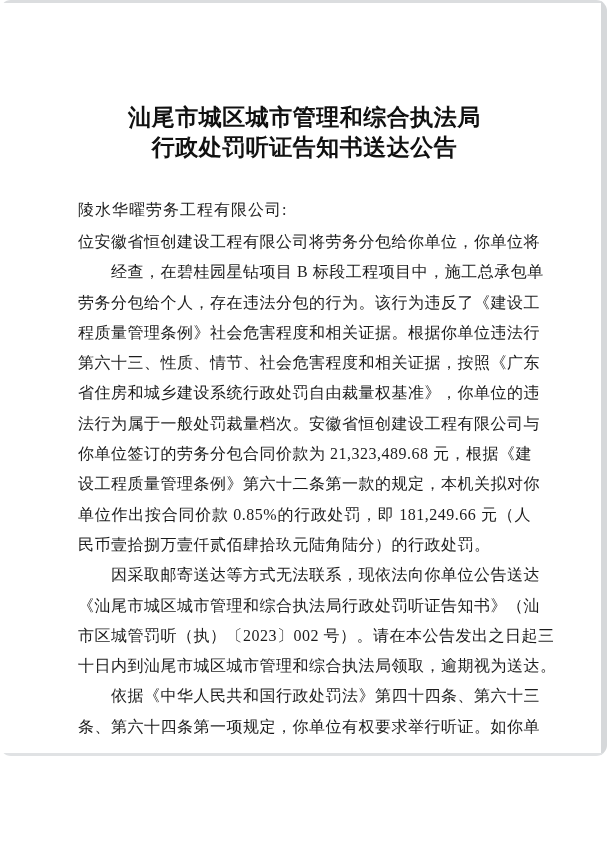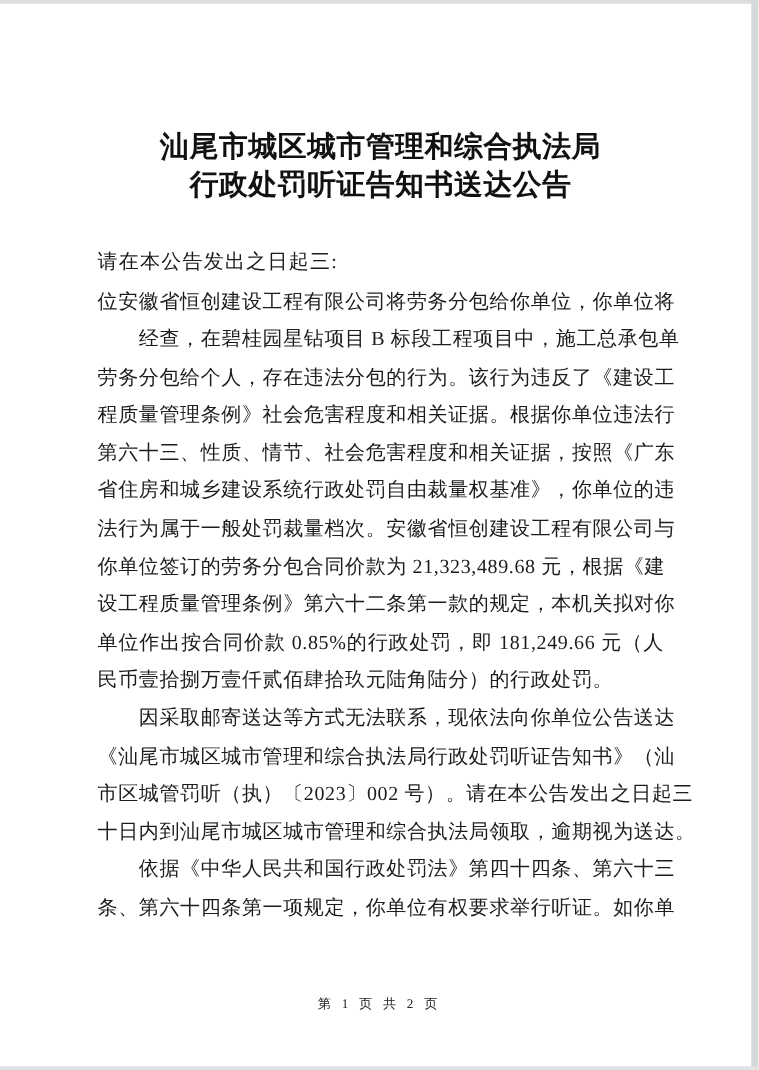--- a/index.html
+++ b/index.html
@@ -3,25 +3,26 @@
 <meta charset="utf-8">
 <style>
   html, body {
     margin: 0;
     padding: 0;
     background: #ffffff;
   }
   .page {
     position: relative;
     width: 607px;
-    height: 856px;
+    height: 756px;
     background: #ffffff;
     overflow: hidden;
     font-family: "Liberation Serif", "DejaVu Serif", serif;
     color: #1c1c1c;
+    border-radius: 11px;
   }
   
   .edge-top {
     position: absolute; top: 0; left: 0; right: 0; height: 3px;
     background: #dbdddf;
   }
   .edge-right {
     position: absolute; top: 0; right: 0; bottom: 0; width: 6px;
     background: #d6d8da;
   }
@@ -99,21 +100,21 @@
   <div class="edge-right"></div>
   <div class="edge-bottom"></div>
 
   <div class="content">
 
     <div class="title-block">
       <div>汕尾市城区城市管理和综合执法局</div>
       <div>行政处罚听证告知书送达公告</div>
     </div>
 
-    <div class="addressee">请在本公告发出之日起三:</div>
+    <div class="addressee">陵水华曜劳务工程有限公司:</div>
 
     <div class="body-block">
 
       <div>
         <div class="line">位安徽省恒创建设工程有限公司将劳务分包给你单位，你单位将</div>
         <div class="line indent">经查，在碧桂园星钻项目 B 标段工程项目中，施工总承包单</div>
         <div class="line">劳务分包给个人，存在违法分包的行为。该行为违反了《建设工</div>
         <div class="line">程质量管理条例》社会危害程度和相关证据。根据你单位违法行</div>
         <div class="line">第六十三、性质、情节、社会危害程度和相关证据，按照《广东</div>
         <div class="line">省住房和城乡建设系统行政处罚自由裁量权基准》，你单位的违</div>

